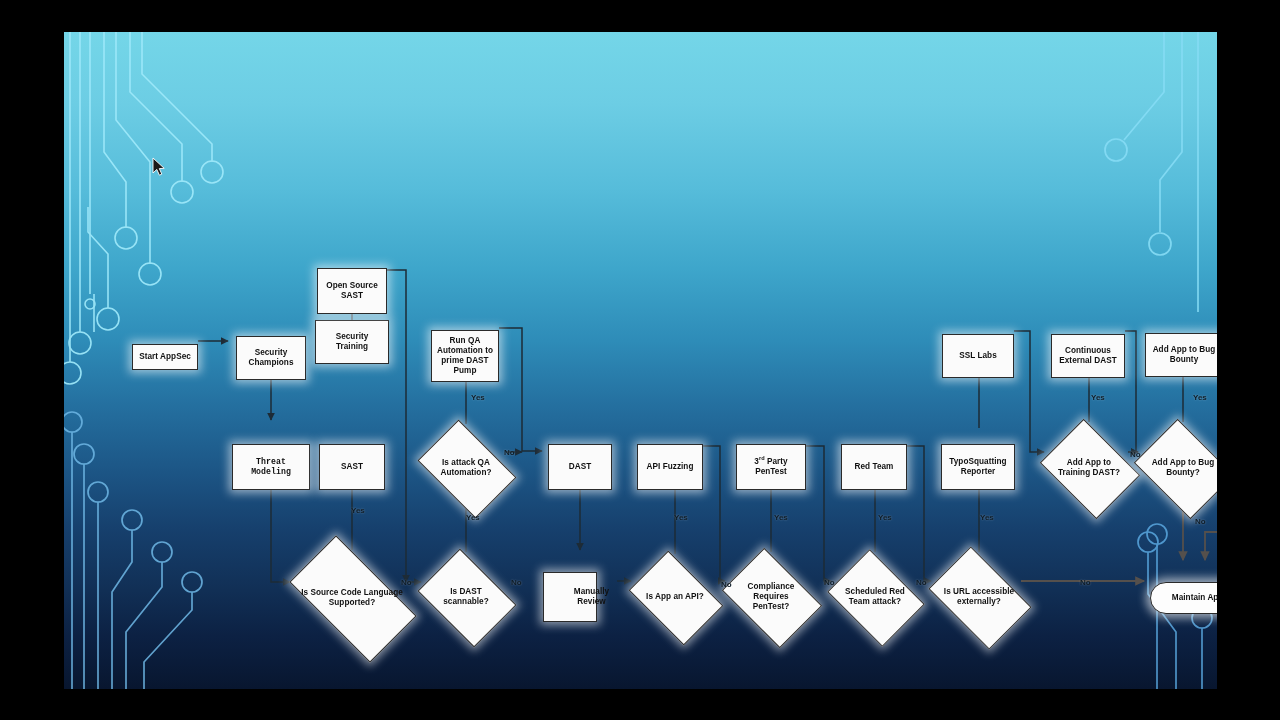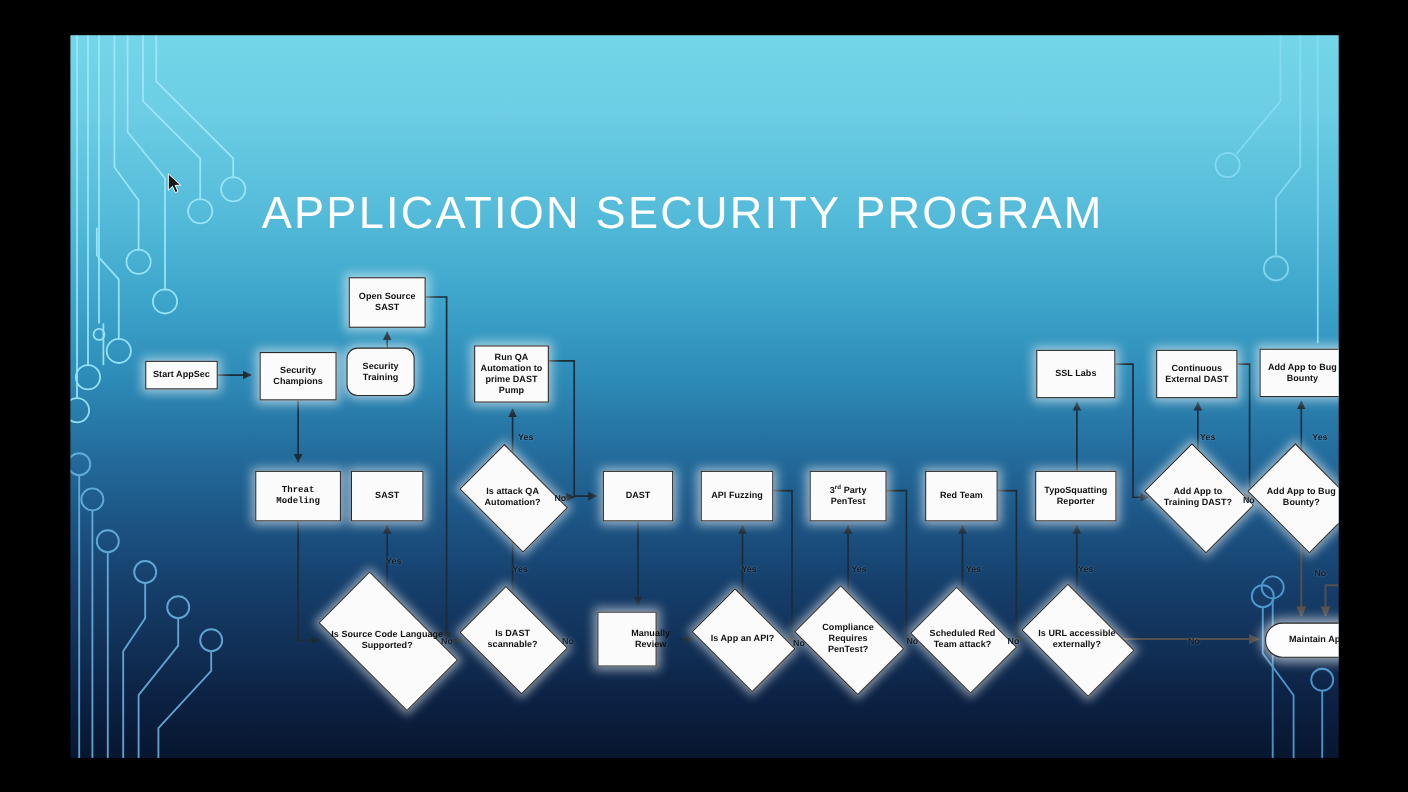--- a/index.html
+++ b/index.html
@@ -42,20 +42,21 @@
 
   
   .node{
     position:absolute;box-sizing:border-box;
     display:flex;align-items:center;justify-content:center;
     text-align:center;color:#101010;
     font-family:"Liberation Sans",sans-serif;
     font-size:8.2px;line-height:1.22;font-weight:600;
     letter-spacing:.05px;
     padding:2px 3px;
+    margin-top:16px;
     -webkit-font-smoothing:antialiased;
   }
   .rect{
     background:#fbfbfb;border:1px solid #2a2a2a;
     box-shadow:0 0 9px 3px rgba(255,255,255,.55);
   }
   .pill{
     background:#fdfdfd;border:1px solid #2a2a2a;border-radius:26px;
     box-shadow:0 0 10px 4px rgba(255,255,255,.6);
   }
@@ -136,21 +137,20 @@
 
         <path d="M1093 657 L1093 540 L1093 512"></path>
         <path d="M1112 657 L1112 600 L1084 562 L1084 520"></path>
         <path d="M1138 657 L1138 596"></path>
         <circle cx="1084" cy="510" r="10"></circle>
         <circle cx="1093" cy="502" r="10"></circle>
         <circle cx="1138" cy="586" r="10"></circle>
       </g>
     </svg>
 
-    <div id="title">APPLICATION SECURITY PROGRAM</div>
 
     <svg id="flow" viewBox="0 0 1153 657">
       <defs>
         <marker id="ah" markerWidth="9" markerHeight="9" refX="7.2" refY="4.5" orient="auto" markerUnits="userSpaceOnUse">
           <path d="M0,0.6 L8,4.5 L0,8.4 z" fill="#1d2b36"></path>
         </marker>
         <marker id="ahg" markerWidth="11" markerHeight="11" refX="8.8" refY="5.5" orient="auto" markerUnits="userSpaceOnUse">
           <path d="M0,0.8 L10,5.5 L0,10.2 z" fill="#55504c"></path>
         </marker>
       </defs>
@@ -216,21 +216,21 @@
       </g>
     </svg>
 
     <div id="nodes">
         <div class="node rect" style="left: 68px; top: 296px; width: 66px; height: 26px;">
           <span>Start AppSec</span>
         </div>
         <div class="node rect" style="left: 172px; top: 288px; width: 70px; height: 44px;">
           <span>Security Champions</span>
         </div>
-        <div class="node rect" style="left: 251px; top: 284px; width: 62px; height: 44px; border-radius: 10px;">
+        <div class="node rect" style="left: 251px; top: 272px; width: 74px; height: 44px;">
           <span>Security Training</span>
         </div>
         <div class="node rect" style="left: 253px; top: 220px; width: 70px; height: 46px;">
           <span>Open Source SAST</span>
         </div>
         <div class="node rect" style="left: 168px; top: 396px; width: 78px; height: 46px; font-family: Liberation Mono, monospace;">
           <span>Threat Modeling</span>
         </div>
         <div class="node rect" style="left: 255px; top: 396px; width: 66px; height: 46px;">
           <span>SAST</span>

